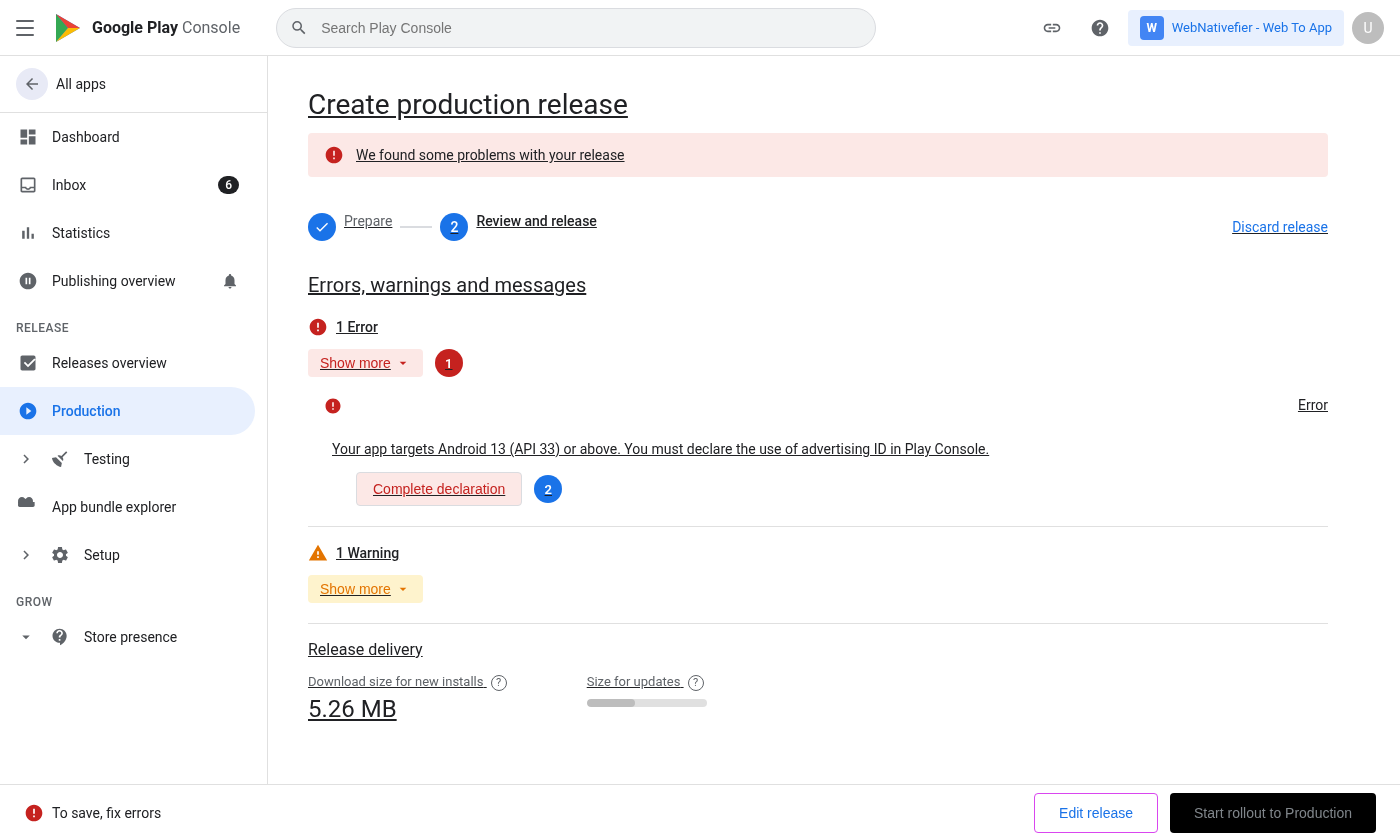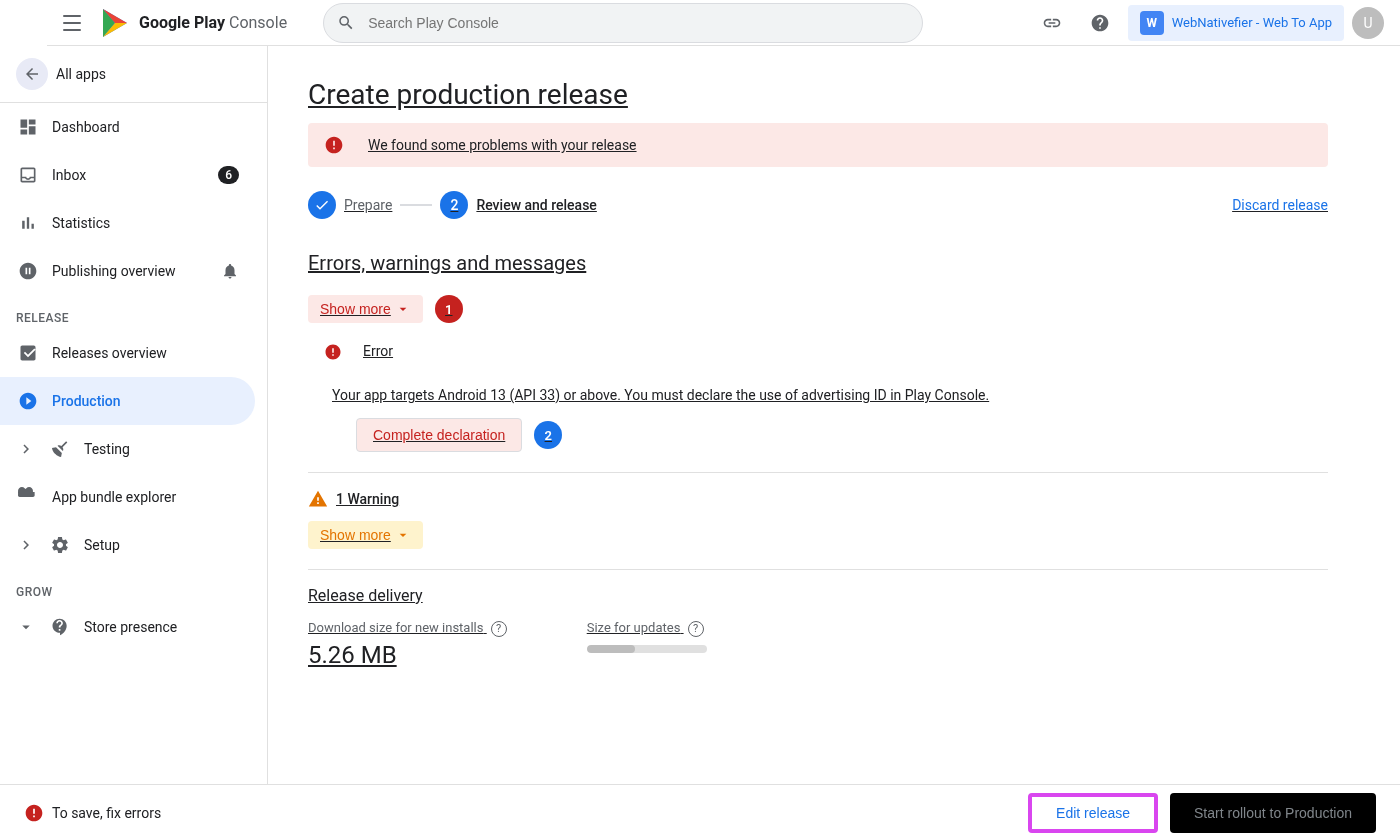--- a/index.html
+++ b/index.html
@@ -1,21 +1,21 @@
 <!DOCTYPE html>
 <html><head>
   <meta charset="utf-8">
   <style>
     * { box-sizing: border-box; margin: 0; padding: 0; }
     body { font-family: 'Roboto', Arial, sans-serif; font-size: 14px; color: #202124; background: #fff; display: flex; flex-direction: column; height: 840px; overflow: hidden; }
 
     
     .top-nav {
-      display: flex; align-items: center; height: 46px; border-bottom: 1px solid #e0e0e0;
-      padding: 0 16px; gap: 12px; flex-shrink: 0; background: #fff; z-index: 10; margin-left: 47px;
+      display: flex; align-items: center; height: 56px; border-bottom: 1px solid #e0e0e0;
+      padding: 0 16px; gap: 12px; flex-shrink: 0; background: #fff; z-index: 10;
     }
     .nav-hamburger { width: 24px; height: 24px; display: flex; flex-direction: column; justify-content: center; gap: 5px; cursor: pointer; flex-shrink: 0; }
     .nav-hamburger span { display: block; width: 18px; height: 2px; background: #5f6368; border-radius: 1px; }
     .nav-logo { display: flex; align-items: center; gap: 8px; text-decoration: none; }
     .nav-logo-icon { width: 32px; height: 32px; }
     .nav-logo-text { font-size: 16px; color: #5f6368; font-weight: 400; }
     .nav-logo-text strong { color: #202124; }
     .nav-search { flex: 1; max-width: 600px; margin-left: 24px; }
     .nav-search input { width: 100%; height: 40px; border: 1px solid #dadce0; border-radius: 24px; padding: 0 16px 0 44px; font-size: 14px; background: #f1f3f4; outline: none; }
     .nav-search-wrap { position: relative; }
@@ -46,26 +46,26 @@
     .sidebar-section { padding: 16px 16px 4px; font-size: 12px; font-weight: 500; color: #5f6368; text-transform: uppercase; letter-spacing: 0.5px; }
     .sidebar-expand { width: 20px; height: 20px; display: flex; align-items: center; justify-content: center; color: #5f6368; }
     .sidebar-bell { color: #5f6368; }
 
     
     .main { flex: 1; overflow-y: auto; padding: 0; background: #fff; text-decoration: underline; }
     .main-content { padding: 32px 40px; max-width: 1100px; }
 
     .page-title { font-size: 28px; font-weight: 400; color: #202124; margin-bottom: 12px; }
 
-    .alert-banner { display: flex; align-items: center; gap: 24px; padding: 12px 16px; background: #fce8e6; border-radius: 4px; margin-bottom: 24px; }
+    .alert-banner { display: flex; align-items: center; gap: 12px; padding: 12px 16px; background: #fce8e6; border-radius: 4px; margin-bottom: 36px; }
     .alert-banner-text { font-size: 14px; color: #202124; }
 
     
     .steps { display: flex; align-items: center; gap: 0; margin-bottom: 32px; }
-    .step { display: flex; align-items: center; gap: 8px; }
+    .step { display: flex; align-items: flex-start; gap: 8px; }
     .step-circle { width: 28px; height: 28px; border-radius: 50%; display: flex; align-items: center; justify-content: center; font-size: 14px; font-weight: 500; flex-shrink: 0; }
     .step-circle.done { background: #1a73e8; color: white; }
     .step-circle.active { background: #1a73e8; color: white; }
     .step-label { font-size: 14px; color: #5f6368; }
     .step-label.active { color: #202124; font-weight: 500; }
     .step-connector { width: 32px; height: 2px; background: #dadce0; margin: 0 8px; }
     .step-discard { margin-left: auto; color: #1a73e8; font-size: 14px; cursor: pointer; text-decoration: none; }
 
     
     .section-title { font-size: 20px; font-weight: 400; color: #202124; margin-bottom: 20px; }
@@ -73,21 +73,21 @@
     .error-item { margin-bottom: 20px; }
     .error-header { display: flex; align-items: center; gap: 8px; margin-bottom: 12px; }
     .error-title { font-size: 14px; font-weight: 500; color: #202124; }
 
     .show-more-btn { display: inline-flex; align-items: center; gap: 4px; border: none; background: #fce8e6; color: #c5221f; padding: 6px 12px; border-radius: 4px; font-size: 14px; cursor: pointer; }
     .show-more-btn.warning { background: #fef3cd; color: #e37400; }
 
     .badge { display: inline-flex; align-items: center; justify-content: center; width: 28px; height: 28px; border-radius: 50%; background: #c5221f; color: white; font-size: 13px; font-weight: 600; margin-left: 4px; }
     .badge.action { background: #1a73e8; }
 
-    .error-detail { display: flex; align-items: flex-start; gap: 21px; padding: 8px 0 8px 16px; margin-bottom: 8px; }
+    .error-detail { display: flex; align-items: flex-start; gap: 7px; padding: 8px 0 8px 16px; margin-bottom: 8px; justify-content: space-between; }
     .error-detail-text { font-size: 14px; color: #202124; }
     .error-detail-message { font-size: 14px; color: #202124; padding: 8px 0 12px 24px; line-height: 1.5; }
 
     .complete-declaration-btn { display: inline-flex; align-items: center; gap: 4px; border: 1px solid #dadce0; background: #fce8e6; color: #c5221f; padding: 8px 16px; border-radius: 4px; font-size: 14px; cursor: pointer; margin-left: 24px; }
 
     .divider { height: 1px; background: #e0e0e0; margin: 16px 0; }
 
     
     .delivery-title { font-size: 16px; font-weight: 400; }
     .delivery-grid { display: flex; gap: 80px; align-items: flex-start; }
@@ -96,21 +96,21 @@
     .delivery-bar { width: 120px; height: 8px; background: #e0e0e0; border-radius: 4px; overflow: hidden; margin-top: 8px; }
     .delivery-bar-fill { height: 100%; background: #bdbdbd; border-radius: 4px; }
 
     .help-icon { display: inline-flex; align-items: center; justify-content: center; width: 16px; height: 16px; border-radius: 50%; border: 1px solid #5f6368; color: #5f6368; font-size: 11px; cursor: pointer; margin-left: 4px; }
 
     
     .bottom-bar { height: 56px; border-top: 1px solid #e0e0e0; display: flex; align-items: center; padding: 0 24px; gap: 16px; flex-shrink: 0; background: #fff; }
     .bottom-bar-error { display: flex; align-items: center; gap: 8px; flex: 1; }
     .bottom-bar-error-text { font-size: 14px; color: #202124; }
     .bottom-bar-actions { display: flex; gap: 12px; }
-    .btn-edit { padding: 8px 24px; border: 4px solid #d946ef; border-radius: 4px; background: #fff; font-size: 14px; cursor: pointer; color: #1a73e8; }
+    .btn-edit { padding: 8px 24px; border: 1px solid #d946ef; border-radius: 4px; background: #fff; font-size: 14px; cursor: pointer; color: #1a73e8; }
     .btn-start { padding: 12px 24px; border: none; border-radius: 4px; background: #000000; font-size: 14px; cursor: not-allowed; color: #80868b; }
 
     
     svg { display: inline-block; vertical-align: middle; }
   </style>
 </head>
 <body>
 
 <nav class="top-nav">
   <div class="nav-hamburger">
@@ -301,20 +301,26 @@
             <span>2</span>
           </div>
           <span class="step-label active">Review and release</span>
         </div>
         <a class="step-discard">Discard release</a>
       </div>
 
       <h2 class="section-title">Errors, warnings and messages</h2>
 
       <div class="error-item">
+        <div class="error-header">
+          <svg width="20" height="20" viewBox="0 0 24 24" fill="#c5221f">
+              <path d="M12 2C6.48 2 2 6.48 2 12s4.48 10 10 10 10-4.48 10-10S17.52 2 12 2zm1 15h-2v-2h2v2zm0-4h-2V7h2v6z"></path>
+            </svg>
+          <span class="error-title">1 Error</span>
+        </div>
         <div style="display:flex; align-items:center; gap:8px; margin-bottom:12px;">
           <button class="show-more-btn">
             <span>Show more</span>
             <svg width="16" height="16" viewBox="0 0 24 24" fill="#c5221f">
                 <path d="M7 10l5 5 5-5z"></path>
               </svg>
           </button>
           <span class="badge">1</span>
         </div>
 

